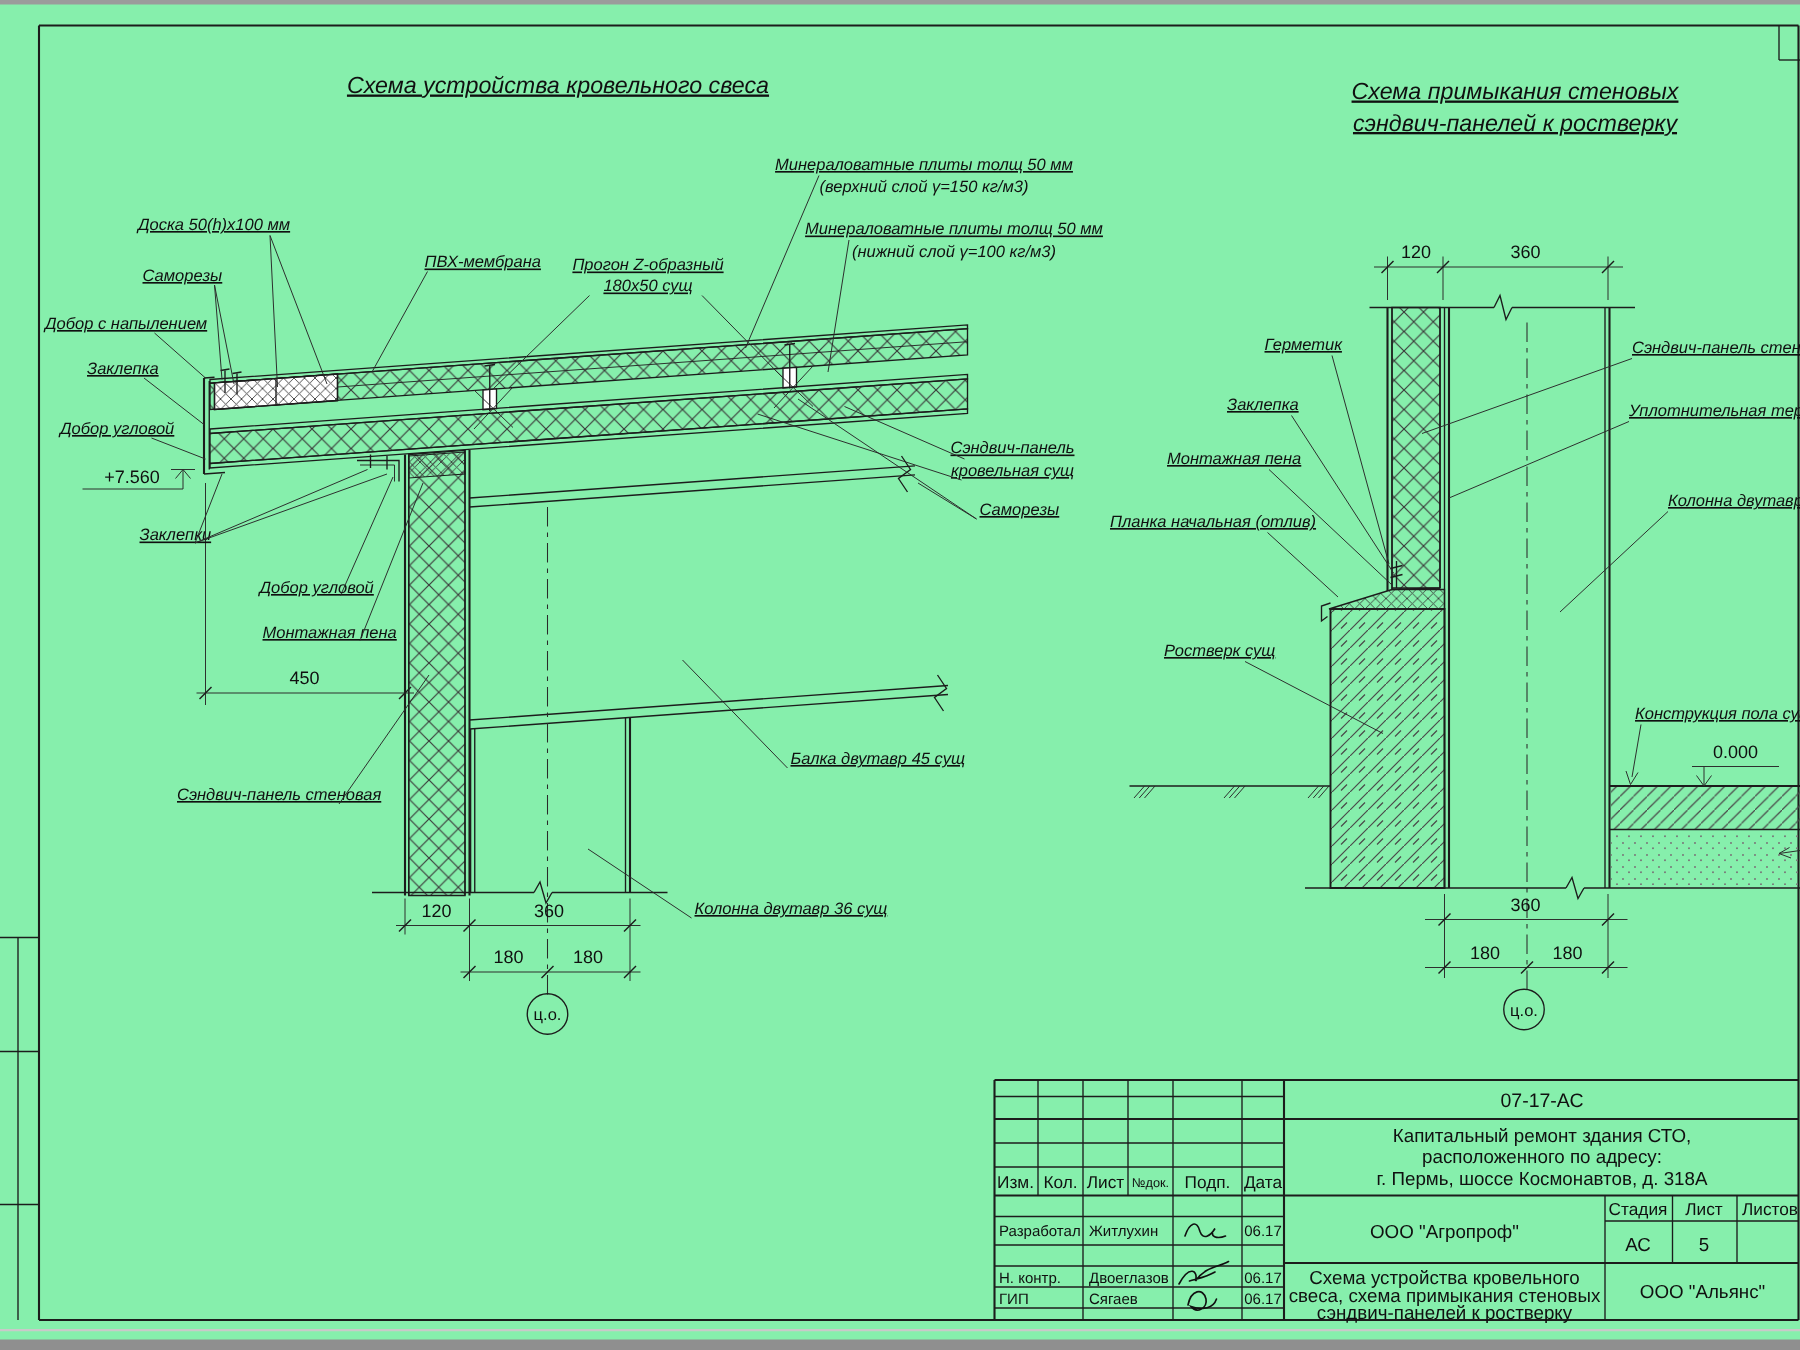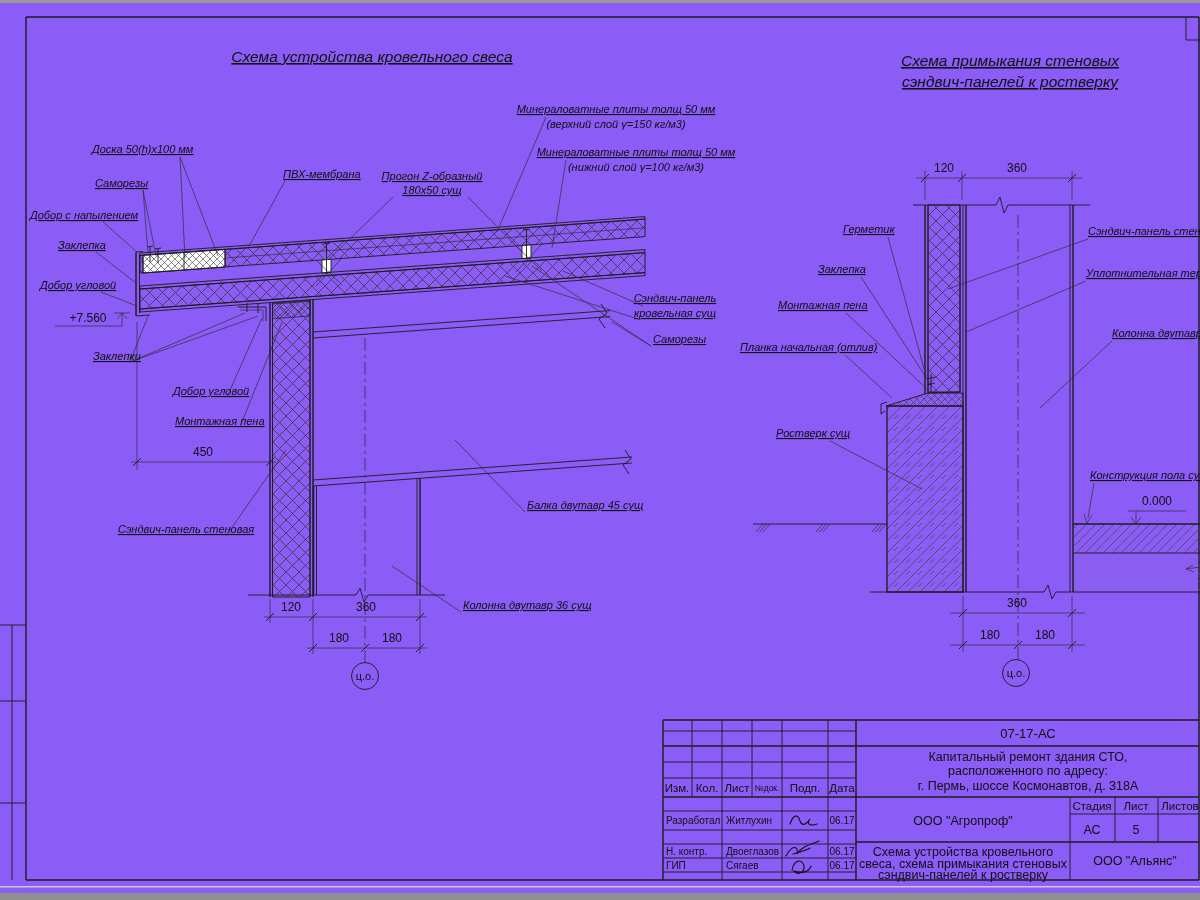--- a/index.html
+++ b/index.html
@@ -1,16 +1,16 @@
 <!DOCTYPE html>
 <html><head>
 <meta charset="utf-8">
 <style>
   html,body{margin:0;padding:0;background:#e8e8e8;}
-  .page{position:relative;width:1200px;height:900px;background:#8b5cf6;overflow:hidden;}
+  .page{position:relative;width:1200px;height:900px;background:#86efac;overflow:hidden;}
   svg{display:block}
   .ln{stroke:#1c1c1c;stroke-width:.9;fill:none;}
   .hv{stroke:#1c1c1c;stroke-width:1.4;fill:none;}
   .th{stroke:#2a2a2a;stroke-width:.65;fill:none;}
   .dd{stroke:#2a2a2a;stroke-width:.7;fill:none;stroke-dasharray:13 4 3 4;}
   .lbl{font:italic 11px "Liberation Sans",sans-serif;fill:#101010;text-decoration:underline;}
   .lb2{font:italic 11px "Liberation Sans",sans-serif;fill:#101010;}
   .dim{font:12px "Liberation Sans",sans-serif;fill:#101010;text-anchor:middle;}
   .ttl{font:italic 15.5px "Liberation Sans",sans-serif;fill:#101010;text-anchor:middle;text-decoration:underline;}
   .tb{font:12.5px "Liberation Sans",sans-serif;fill:#101010;text-anchor:middle;}

